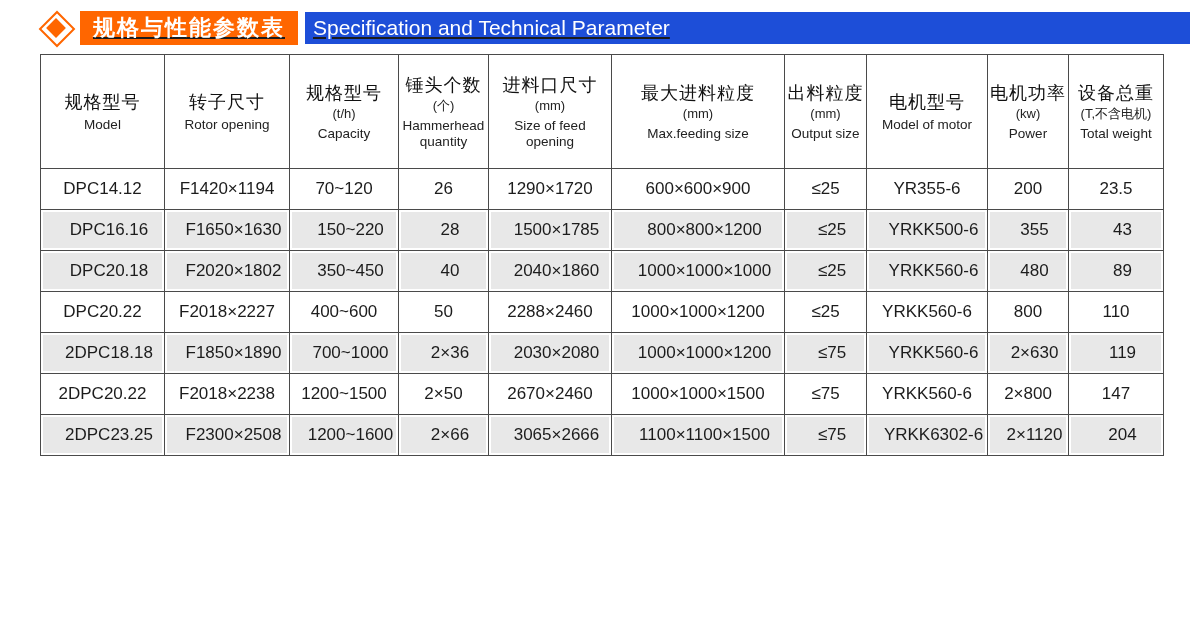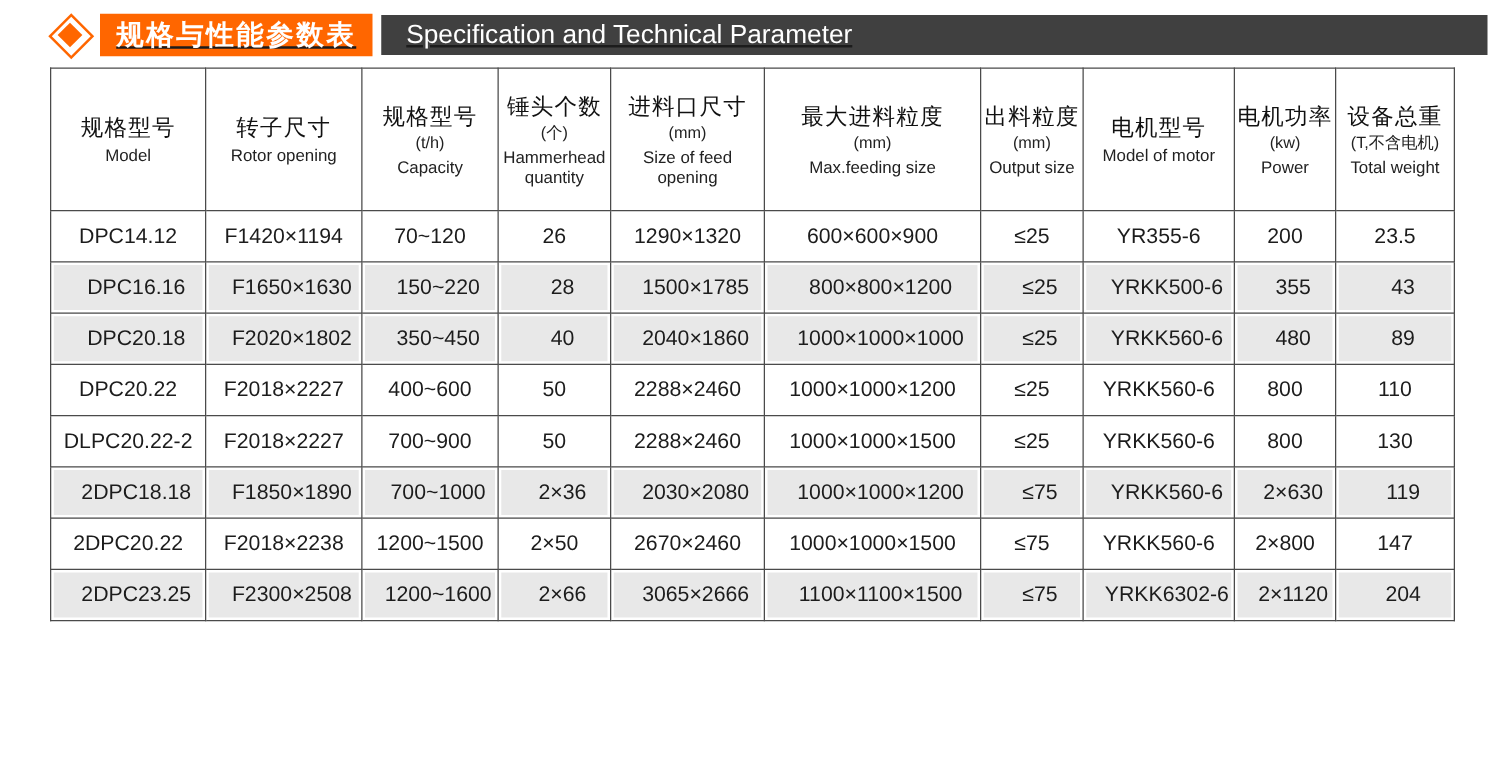--- a/index.html
+++ b/index.html
@@ -48,26 +48,26 @@
     font-size: 22px;
     font-weight: bold;
     letter-spacing: 2px;
     height: 34px;
     line-height: 34px;
     padding: 0 13px;
     margin-left: 6px;
     white-space: nowrap;
   }
   .title-en {
-    background: #404040;
+    background: #1d4ed8;
     color: #ffffff;
     font-size: 21px;
     height: 32px;
     line-height: 32px;
-    padding-left: 20px;
+    padding-left: 8px;
     margin-left: 7px;
     flex: 1;
     white-space: nowrap;
     overflow: hidden;
   }
 
   
   table.spec {
     border-collapse: collapse;
     table-layout: fixed;
@@ -177,21 +177,21 @@
             <div class="h-en">Total weight</div>
           </th>
         </tr>
     </thead>
     <tbody>
         <tr>
           <td>DPC14.12</td>
           <td>F1420×1194</td>
           <td>70~120</td>
           <td>26</td>
-          <td>1290×1320</td>
+          <td>1290×1720</td>
           <td>600×600×900</td>
           <td>≤25</td>
           <td>YR355-6</td>
           <td>200</td>
           <td>23.5</td>
         </tr>
         <tr class="striped">
           <td>DPC16.16</td>
           <td>F1650×1630</td>
           <td>150~220</td>
@@ -219,32 +219,20 @@
           <td>DPC20.22</td>
           <td>F2018×2227</td>
           <td>400~600</td>
           <td>50</td>
           <td>2288×2460</td>
           <td>1000×1000×1200</td>
           <td>≤25</td>
           <td>YRKK560-6</td>
           <td>800</td>
           <td>110</td>
-        </tr>
-        <tr>
-          <td>DLPC20.22-2</td>
-          <td>F2018×2227</td>
-          <td>700~900</td>
-          <td>50</td>
-          <td>2288×2460</td>
-          <td>1000×1000×1500</td>
-          <td>≤25</td>
-          <td>YRKK560-6</td>
-          <td>800</td>
-          <td>130</td>
         </tr>
         <tr class="striped">
           <td>2DPC18.18</td>
           <td>F1850×1890</td>
           <td>700~1000</td>
           <td>2×36</td>
           <td>2030×2080</td>
           <td>1000×1000×1200</td>
           <td>≤75</td>
           <td>YRKK560-6</td>

